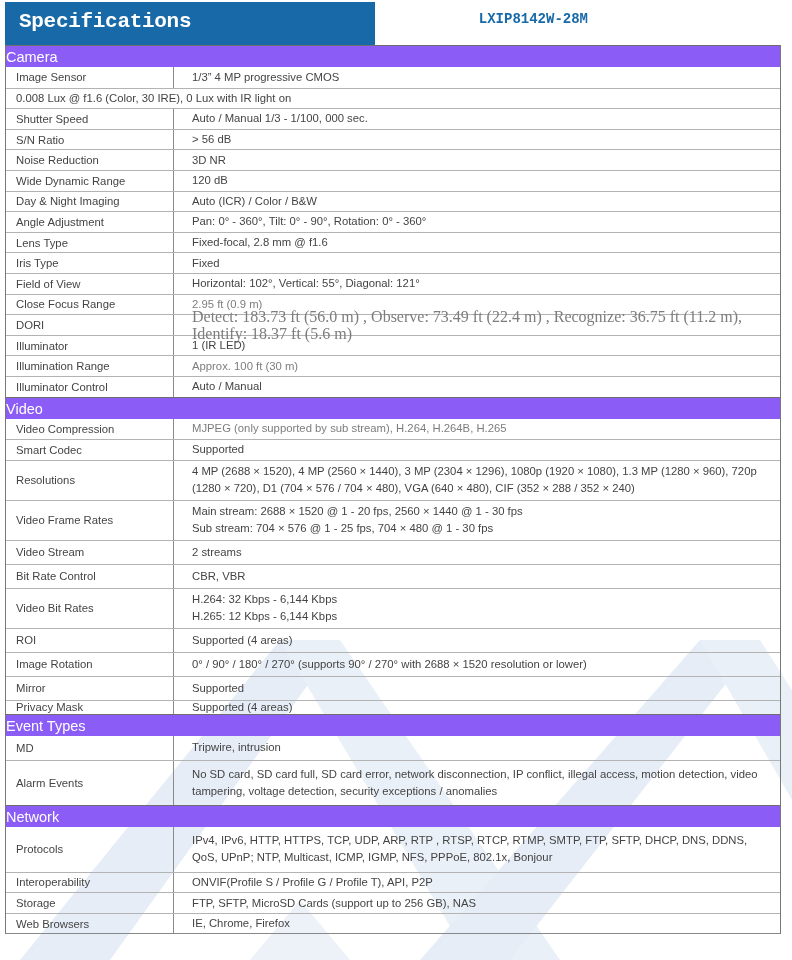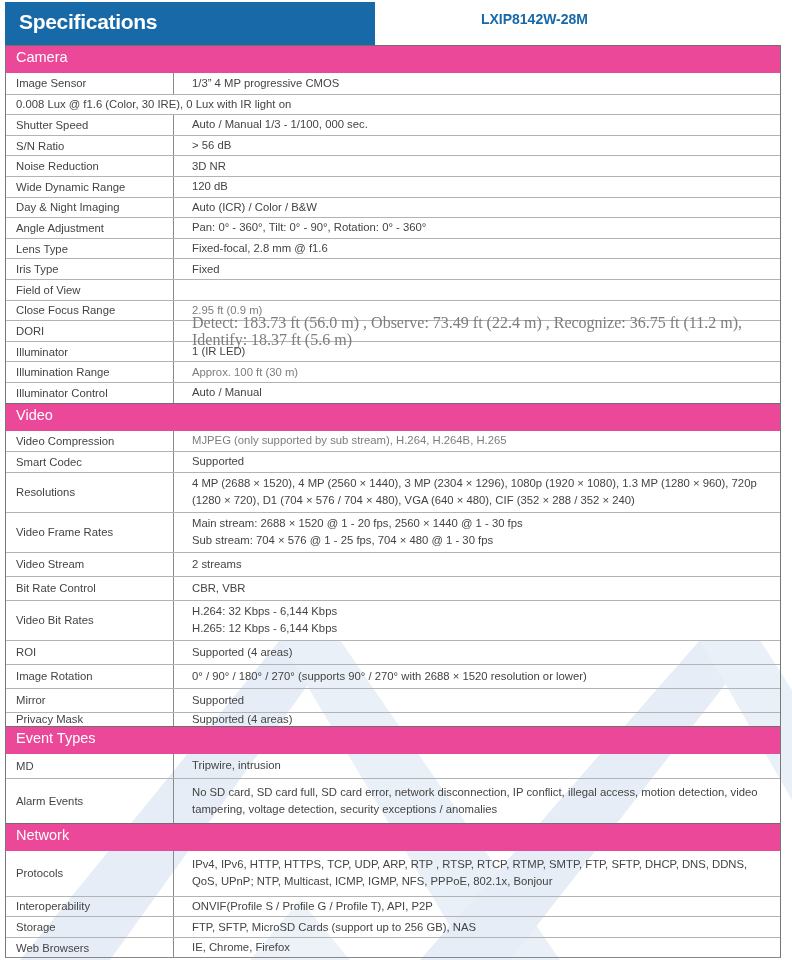--- a/index.html
+++ b/index.html
@@ -1,27 +1,27 @@
 <!DOCTYPE html>
 <html><head>
   <meta charset="utf-8">
   <style>
     * { box-sizing: border-box; margin: 0; padding: 0; }
     html, body { width: 792px; height: 960px; background: #ffffff; overflow: hidden; }
     body { position: relative; font-family: "Liberation Sans", "DejaVu Sans", sans-serif; color: #3a3a3a; }
 
     .watermark { position: absolute; left: 0; top: 0; width: 792px; height: 960px; z-index: 0; pointer-events: none; }
 
-    .header { position: absolute; left: 0; top: 0; width: 654px; height: 46px; z-index: 2; }
+    .header { position: absolute; left: 0; top: 0; width: 654px; height: 46px; z-index: 2; font-family: Liberation Mono, monospace; }
     .title-bar { position: absolute; left: 5px; top: 2px; width: 370px; height: 43px; background: #1769a8; }
     .title-text { position: absolute; left: 14px; top: 8px; font-size: 21px; font-weight: bold; color: #ffffff; letter-spacing: -0.3px; }
     .model-text { position: absolute; right: 66px; top: 11px; font-size: 14px; font-weight: bold; color: #1769a8; }
 
     .spec-table { position: absolute; left: 5px; top: 45px; width: 776px; z-index: 1; border-left: 1.5px solid #777; border-right: 1.5px solid #777; border-bottom: 1.5px solid #888; }
-    .section { height: 28px; background: #ec4899; color: #ffffff; font-size: 14.5px; line-height: 22px; padding-left: 10px; border-top: 1px solid #6e6e70; }
+    .section { height: 22px; background: #8b5cf6; color: #ffffff; font-size: 14.5px; line-height: 22px; border-top: 1px solid #6e6e70; }
     .row { display: flex; border-top: 1px solid #b3b3b3; font-size: 11.3px; color: #444; gap: 8px; }
     .row:first-child { border-top: none; }
     .lbl { width: 168px; flex: 0 0 168px; border-right: 1.5px solid #8a8a8a; padding-left: 10px; display: flex; align-items: center; }
     .val { flex: 1; padding-left: 10px; padding-right: 6px; display: flex; flex-direction: column; justify-content: center; line-height: 17px; }
     .val.light { color: #7d7d7d; }
     .h20 { height: 20.6px; }
     .h24 { height: 24px; }
     .h40 { height: 40px; }
     .h22 { height: 14px; justify-content: center; }
   </style>
@@ -81,20 +81,21 @@
     <div class="row h20">
         <div class="lbl">Lens Type</div>
         <div class="val">Fixed-focal, 2.8 mm @ f1.6</div>
       </div>
     <div class="row h20">
         <div class="lbl">Iris Type</div>
         <div class="val">Fixed</div>
       </div>
     <div class="row h20">
         <div class="lbl">Field of View</div>
+        <div class="val">Horizontal: 102°, Vertical: 55°, Diagonal: 121°</div>
       </div>
     <div class="row h20">
         <div class="lbl">Close Focus Range</div>
         <div class="val light">2.95 ft  (0.9 m)</div>
       </div>
     <div class="row h20">
         <div class="lbl">DORI</div>
         <div class="val light" style="font-size:16px;font-family:Liberation Serif, serif;">Detect: 183.73 ft (56.0 m) , Observe: 73.49 ft (22.4 m) , Recognize: 36.75 ft (11.2 m), Identify: 18.37 ft (5.6 m)</div>
       </div>
     <div class="row h20">

